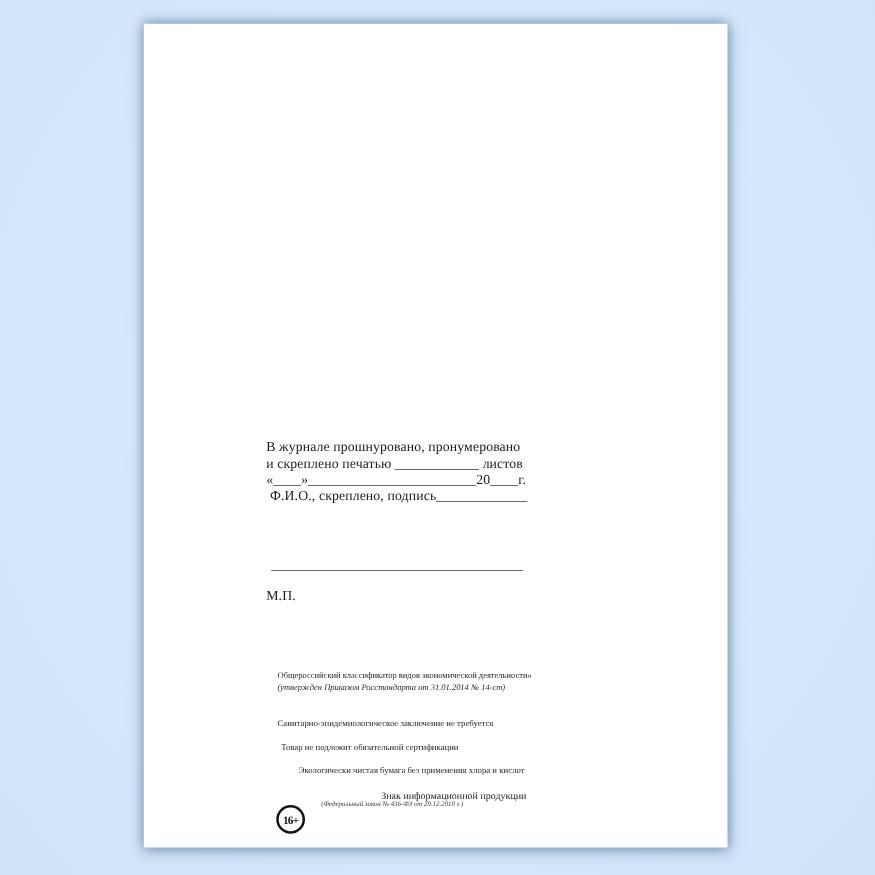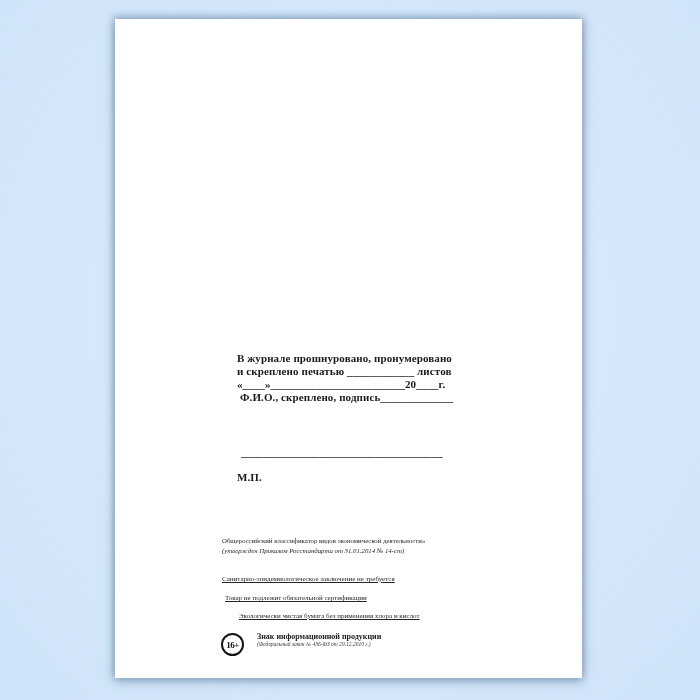--- a/index.html
+++ b/index.html
@@ -25,25 +25,25 @@
     width: 467px;
     height: 659px;
     background: #ffffff;
     box-shadow: 0 0 10px rgba(108, 139, 170, 0.60),
                 0 3px 9px rgba(98, 130, 162, 0.45),
                 0 -2px 7px rgba(108, 139, 170, 0.40);
   }
   
   .seal-block {
     position: absolute;
-    left: 122px;
+    left: 98px;
     top: 333px;
     width: 216px;
     font-size: 11px;
-    font-weight: bold;
+    font-weight: normal;
     line-height: 13px;
     color: #1b1b1b;
     letter-spacing: 0.1px;
     white-space: nowrap;
   }
   .seal-line4 { margin-left: 3px; }
   .seal-line5 { margin-left: 4px; margin-top: 42px; }
   .stamp-place {
     margin-top: 12px;
     text-align: left;
@@ -60,21 +60,20 @@
     white-space: nowrap;
   }
   .classifier-line1 { font-size: 7.2px; }
   .classifier-line2 { font-size: 6.8px; }
   .classifier-line3 { font-size: 6.8px; font-style: italic; }
   .note {
     position: absolute;
     font-size: 7px;
     color: #262626;
     white-space: nowrap;
-    text-decoration: underline;
   }
   .note-sanitary { left: 107px; top: 556px; }
   .note-certification { left: 110px; top: 575px; }
   .note-eco { left: 124px; top: 593px; }
   .info-sign {
     position: absolute;
     left: 106px;
     top: 609px;
     display: flex;
     align-items: flex-start;
@@ -85,32 +84,33 @@
     border: 2px solid #141414;
     border-radius: 50%;
     display: flex;
     align-items: center;
     justify-content: center;
     font-size: 9px;
     font-weight: bold;
     letter-spacing: -0.6px;
     color: #141414;
     flex: 0 0 auto;
-    margin-top: 5px;
+    margin-top: 16px;
   }
   .info-sign-text {
     margin-left: 13px;
     padding-top: 4px;
     white-space: nowrap;
   }
   .info-sign-title {
     font-size: 8px;
-    font-weight: bold;
+    font-weight: normal;
     color: #222222;
     line-height: 9px;
+    margin-left: 48px;
   }
   .info-sign-law {
     font-size: 5.5px;
     font-style: italic;
     color: #3a3a3a;
     line-height: 7px;
   }
 </style>
 </head>
 <body>

